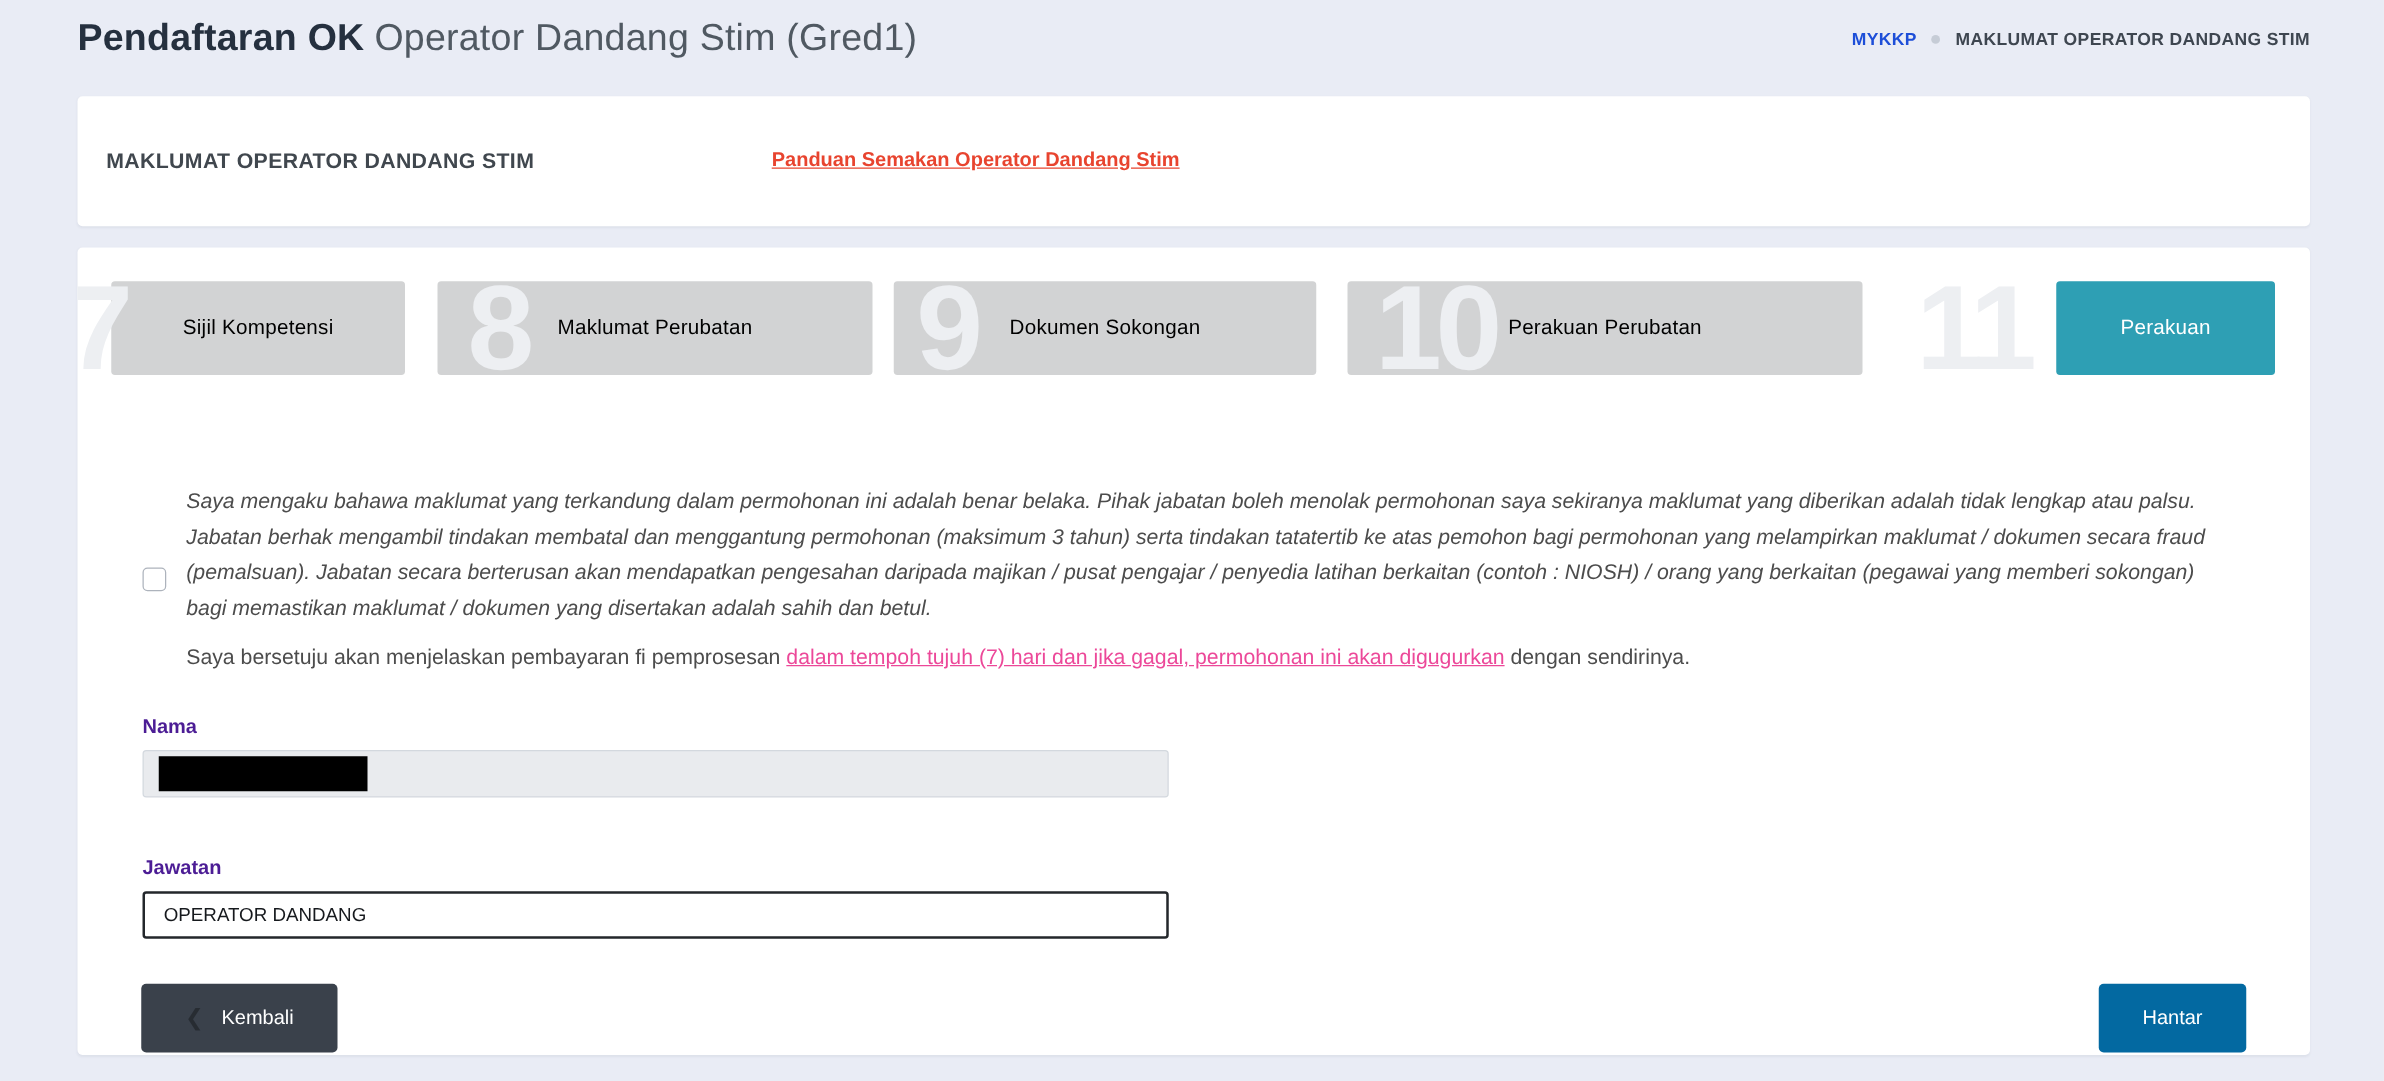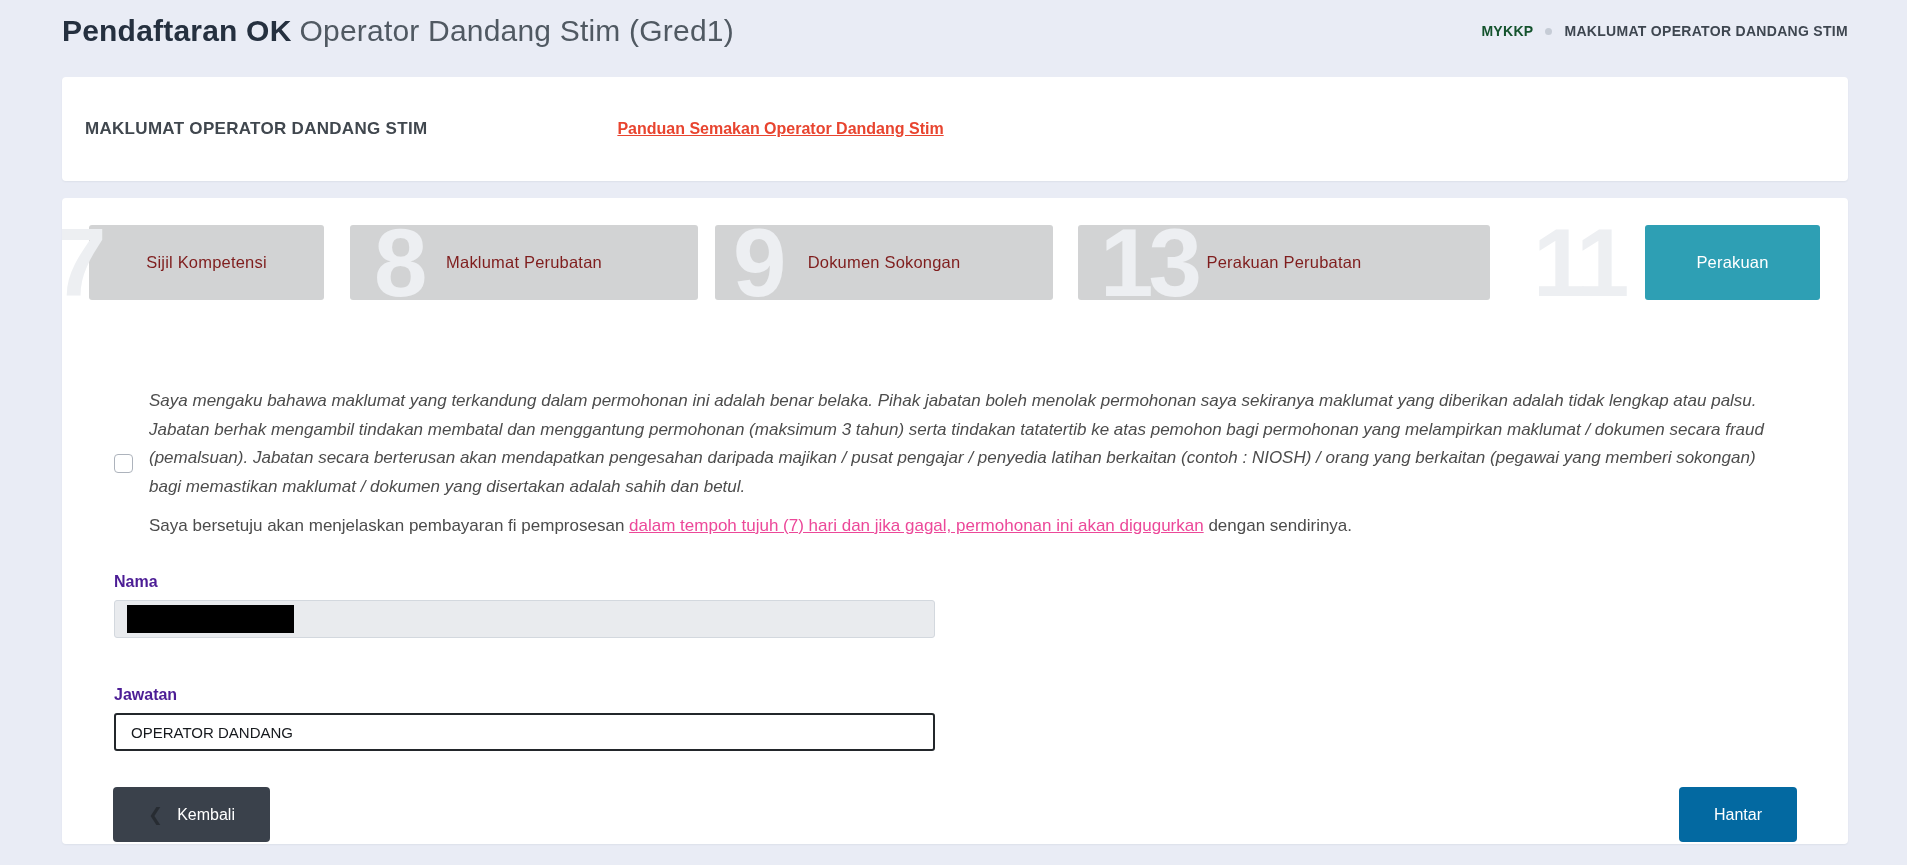--- a/index.html
+++ b/index.html
@@ -5,40 +5,40 @@
   html,body{margin:0;padding:0;width:1907px;height:865px;overflow:hidden;
     font-family:"Liberation Sans","DejaVu Sans",sans-serif;background:#e9ecf5;}
   .page{position:relative;width:1907px;height:865px;}
 
   
   .topbar{position:absolute;left:62px;right:59px;top:0;height:62px;
     display:flex;align-items:center;justify-content:space-between;}
   .page-title{font-size:30px;color:#505962;font-weight:400;letter-spacing:.2px;white-space:nowrap;}
   .page-title b{color:#25303f;font-weight:800;margin-right:8px;}
   .breadcrumb{display:flex;align-items:center;gap:12px;font-size:14px;font-weight:700;letter-spacing:.3px;}
-  .crumb-home{color:#14532d;text-decoration:none;cursor:pointer;}
+  .crumb-home{color:#1d4ed8;text-decoration:none;cursor:pointer;}
   .crumb-dot{width:7px;height:7px;border-radius:50%;background:#c6ccd6;display:inline-block;}
   .crumb-cur{color:#3e4650;}
 
   
   .card{position:absolute;left:62px;width:1786px;background:#ffffff;border-radius:4px;
     box-shadow:0 1px 2px rgba(40,50,70,.06);}
   .card1{top:77px;height:104px;display:flex;align-items:center;padding:0 0 0 23px;box-sizing:border-box;}
   .card1-heading{font-size:17px;font-weight:700;color:#40474e;letter-spacing:.3px;}
   .guide-link{margin-left:190px;font-size:16px;font-weight:600;color:#e8442f;text-decoration:underline;cursor:pointer;}
 
   .card2{top:198px;height:646px;overflow:hidden;}
 
   
   .steps{position:relative;height:75px;margin-top:27px;}
   .step{position:absolute;top:0;height:75px;background:#d2d3d4;border-radius:3px;
     display:flex;align-items:center;justify-content:center;cursor:pointer;}
   .step .num{position:absolute;top:50%;transform:translateY(-50%);font-size:96px;line-height:96px;
     font-weight:700;color:#edeff2;letter-spacing:-5px;z-index:1;pointer-events:none;}
-  .step .lbl{position:relative;z-index:2;font-size:16.5px;color:#7f1d1d;letter-spacing:.2px;}
+  .step .lbl{position:relative;z-index:2;font-size:16.5px;color:#000000;letter-spacing:.2px;}
   .step.active{background:#2e9fb4;}
   .step.active .lbl{color:#ffffff;}
   .s7{left:27px;width:235px;}   .s7 .num{left:-36px;}
   .s8{left:288px;width:348px;}  .s8 .num{left:24px;}
   .s9{left:653px;width:338px;}  .s9 .num{left:18px;}
   .s10{left:1016px;width:412px;}.s10 .num{left:22px;}
   .s11{left:1583px;width:175px;align-items:center;}.s11 .num{left:-112px;}
 
   
   .declaration{display:flex;align-items:center;margin:87px 70px 0 52px;}
@@ -98,21 +98,21 @@
       </div>
       <div class="step s8">
         <span class="num">8</span>
         <span class="lbl">Maklumat Perubatan</span>
       </div>
       <div class="step s9">
         <span class="num">9</span>
         <span class="lbl">Dokumen Sokongan</span>
       </div>
       <div class="step s10">
-        <span class="num">13</span>
+        <span class="num">10</span>
         <span class="lbl">Perakuan Perubatan</span>
       </div>
       <div class="step s11 active">
         <span class="num">11</span>
         <span class="lbl">Perakuan</span>
       </div>
     </div>
 
     <div class="declaration">
       <input type="checkbox" class="chk" style="">

